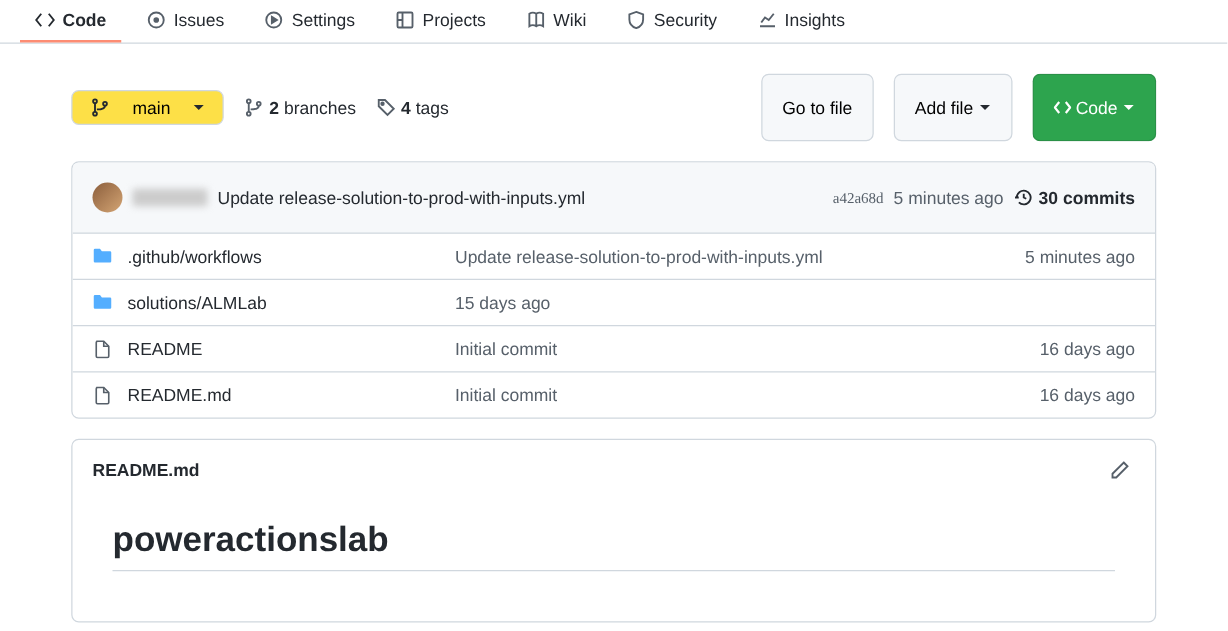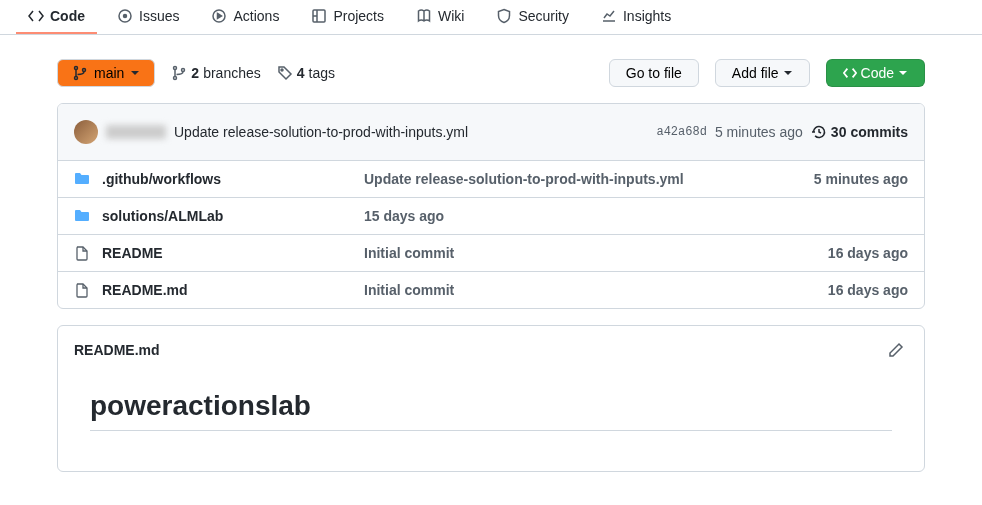--- a/index.html
+++ b/index.html
@@ -6,40 +6,40 @@
 body { font-family: -apple-system, BlinkMacSystemFont, "Segoe UI", Helvetica, Arial, sans-serif; font-size: 14px; color: #24292f; background: #fff; }
 
 .tabs { display: flex; align-items: center; gap: 8px; padding: 0 16px; border-bottom: 1px solid #d0d7de; }
 .tab { display: flex; align-items: center; gap: 6px; padding: 8px 12px; color: #24292f; cursor: pointer; border-bottom: 2px solid transparent; }
 .tab.active { border-bottom-color: #fd8c73; font-weight: 600; }
 .tab-icon { width: 16px; height: 16px; display: inline-flex; align-items: center; justify-content: center; }
 
 .container { max-width: 900px; margin: 0 auto; padding: 24px 16px 40px; }
 
 .file-nav { display: flex; align-items: center; gap: 16px; margin-bottom: 16px; }
-.branch-btn { display: flex; align-items: center; gap: 6px; padding: 5px 14px; background: #f97316; border: 1px solid #d0d7de; border-radius: 6px; font-weight: 500; cursor: pointer; font-size: 14px; }
+.branch-btn { display: flex; align-items: center; gap: 18px; padding: 5px 14px; background: #fde047; border: 1px solid #d0d7de; border-radius: 6px; font-weight: 500; cursor: pointer; font-size: 14px; }
 .meta-link { display: flex; align-items: center; gap: 4px; color: #24292f; cursor: pointer; }
 .meta-link strong { font-weight: 600; }
 
 .spacer { flex: 1; }
 
-.btn { padding: 5px 16px; background: #f6f8fa; border: 1px solid #d0d7de; border-radius: 6px; font-weight: 500; cursor: pointer; font-size: 14px; display: inline-flex; align-items: center; gap: 4px; }
+.btn { padding: 18px 16px; background: #f6f8fa; border: 1px solid #d0d7de; border-radius: 6px; font-weight: 500; cursor: pointer; font-size: 14px; display: inline-flex; align-items: center; gap: 4px; }
 .btn-primary { background: #2da44e; border-color: rgba(27,31,36,.15); color: #fff; }
 .btn-primary .chev { color: #fff; }
 
 .box { border: 1px solid #d0d7de; border-radius: 6px; overflow: hidden; }
 .box-header { display: flex; align-items: center; padding: 16px; background: #f6f8fa; border-bottom: 1px solid #d0d7de; gap: 8px; }
 .avatar { width: 24px; height: 24px; border-radius: 50%; background: linear-gradient(135deg,#8b5e3c,#d4a574); flex-shrink: 0; }
 .blurred { filter: blur(3px); background: #ccc; color: transparent; width: 60px; height: 14px; border-radius: 2px; }
 .commit-msg { color: #24292f; }
-.commit-sha { font-family: Liberation Mono, monospace; font-size: 12px; color: #57606a; }
+.commit-sha { font-family: Liberation Serif, serif; font-size: 12px; color: #57606a; }
 .commit-time { color: #57606a; }
 .commits-link { display: flex; align-items: center; gap: 4px; font-weight: 600; cursor: pointer; }
 
-.row { display: flex; align-items: center; padding: 10px 16px; border-bottom: 1px solid #d0d7de; gap: 12px; font-weight: bold; }
+.row { display: flex; align-items: center; padding: 10px 16px; border-bottom: 1px solid #d0d7de; gap: 12px; }
 .row:last-child { border-bottom: none; }
 .row .icon-cell { width: 16px; display: flex; align-items: center; }
 .row .name { width: 250px; cursor: pointer; }
 .row .msg { flex: 1; color: #57606a; cursor: pointer; }
 .row .time { color: #57606a; text-align: right; }
 
 .readme-box { border: 1px solid #d0d7de; border-radius: 6px; margin-top: 16px; }
 .readme-head { display: flex; align-items: center; justify-content: space-between; padding: 12px 16px; }
 .readme-head .fname { font-weight: 600; font-size: 14px; }
 .readme-body { padding: 16px 32px 40px; }
@@ -70,21 +70,21 @@
       </span>
     <span>Issues</span>
   </div>
   <div class="tab">
     <span class="tab-icon">
         <svg width="16" height="16" viewBox="0 0 16 16" fill="none" stroke="#57606a" stroke-width="1.5">
           <circle cx="8" cy="8" r="6"></circle>
           <path d="M6.5 5.5l4 2.5-4 2.5z" fill="#57606a"></path>
         </svg>
       </span>
-    <span>Actions</span>
+    <span>Settings</span>
   </div>
   <div class="tab">
     <span class="tab-icon">
         <svg width="16" height="16" viewBox="0 0 16 16" fill="none" stroke="#57606a" stroke-width="1.5">
           <rect x="2" y="2" width="12" height="12" rx="1"></rect>
           <path d="M6 2v12M2 8h4"></path>
         </svg>
       </span>
     <span>Projects</span>
   </div>

